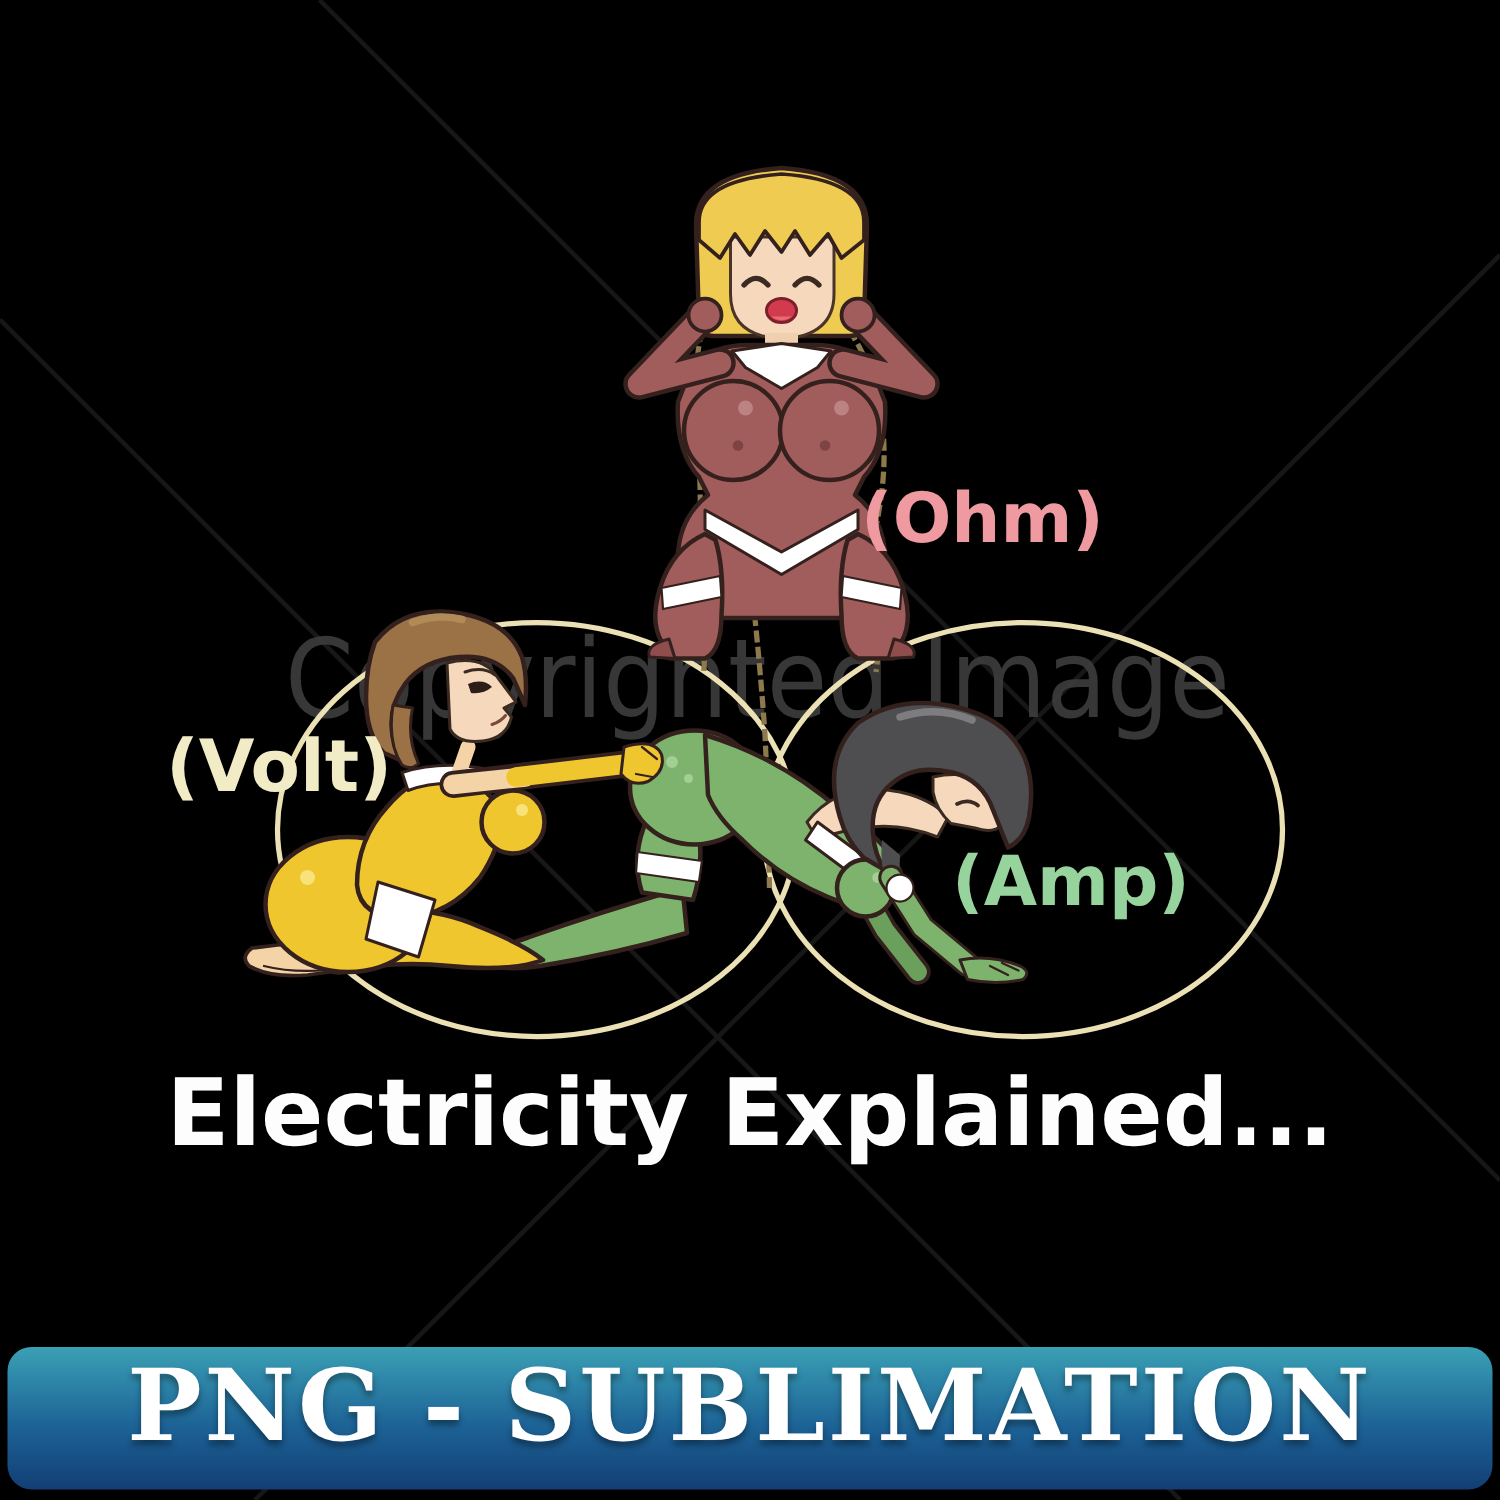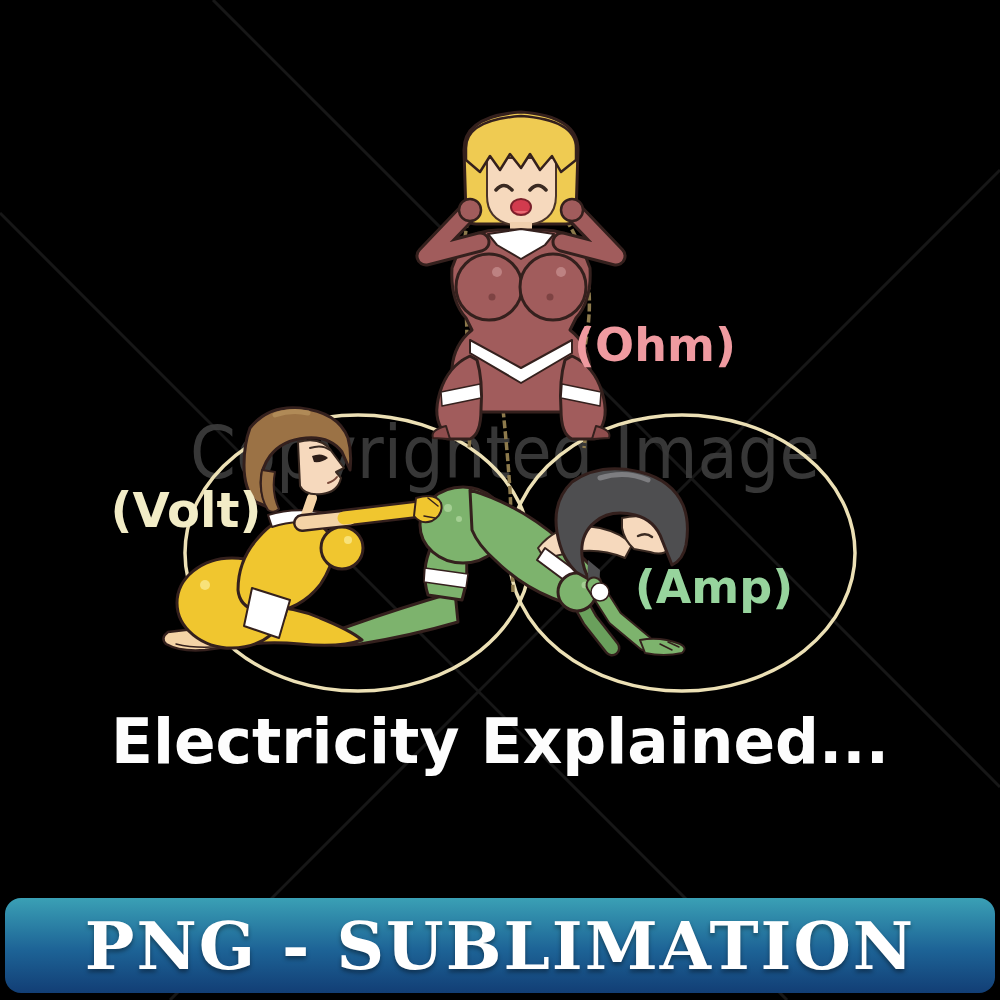--- a/index.html
+++ b/index.html
@@ -4,21 +4,21 @@
 <style>
   html,body{margin:0;padding:0;background:#000;}
   .stage{position:relative;width:1000px;height:1000px;background:#000;overflow:hidden;
          font-family:"DejaVu Sans",sans-serif;}
   svg{position:absolute;left:0;top:0;}
   .wm-text{font-family:"DejaVu Sans",sans-serif;fill:#3c3c3c;}
   .hand{font-family:"DejaVu Sans",sans-serif;font-weight:bold;}
   .title-text{font-family:"DejaVu Sans",sans-serif;font-weight:bold;fill:#fdfdfd;}
   .banner{position:absolute;left:5px;top:898px;width:990px;height:95px;border-radius:16px;
           background:linear-gradient(180deg,#3aa0b5 0%,#1d6396 55%,#123e75 100%);
-          display:flex;align-items:center;justify-content:center;}
+          display:flex;justify-content:center;}
   .banner span{font-family:"DejaVu Serif","Liberation Serif",serif;font-weight:bold;
           font-size:66px;color:#ffffff;letter-spacing:2px;
           text-shadow:0 3px 4px rgba(0,0,0,.4);}
 </style>
 </head>
 <body>
 
 <div class="stage">
 
 <svg width="1000" height="1000" viewBox="0 0 1000 1000">

